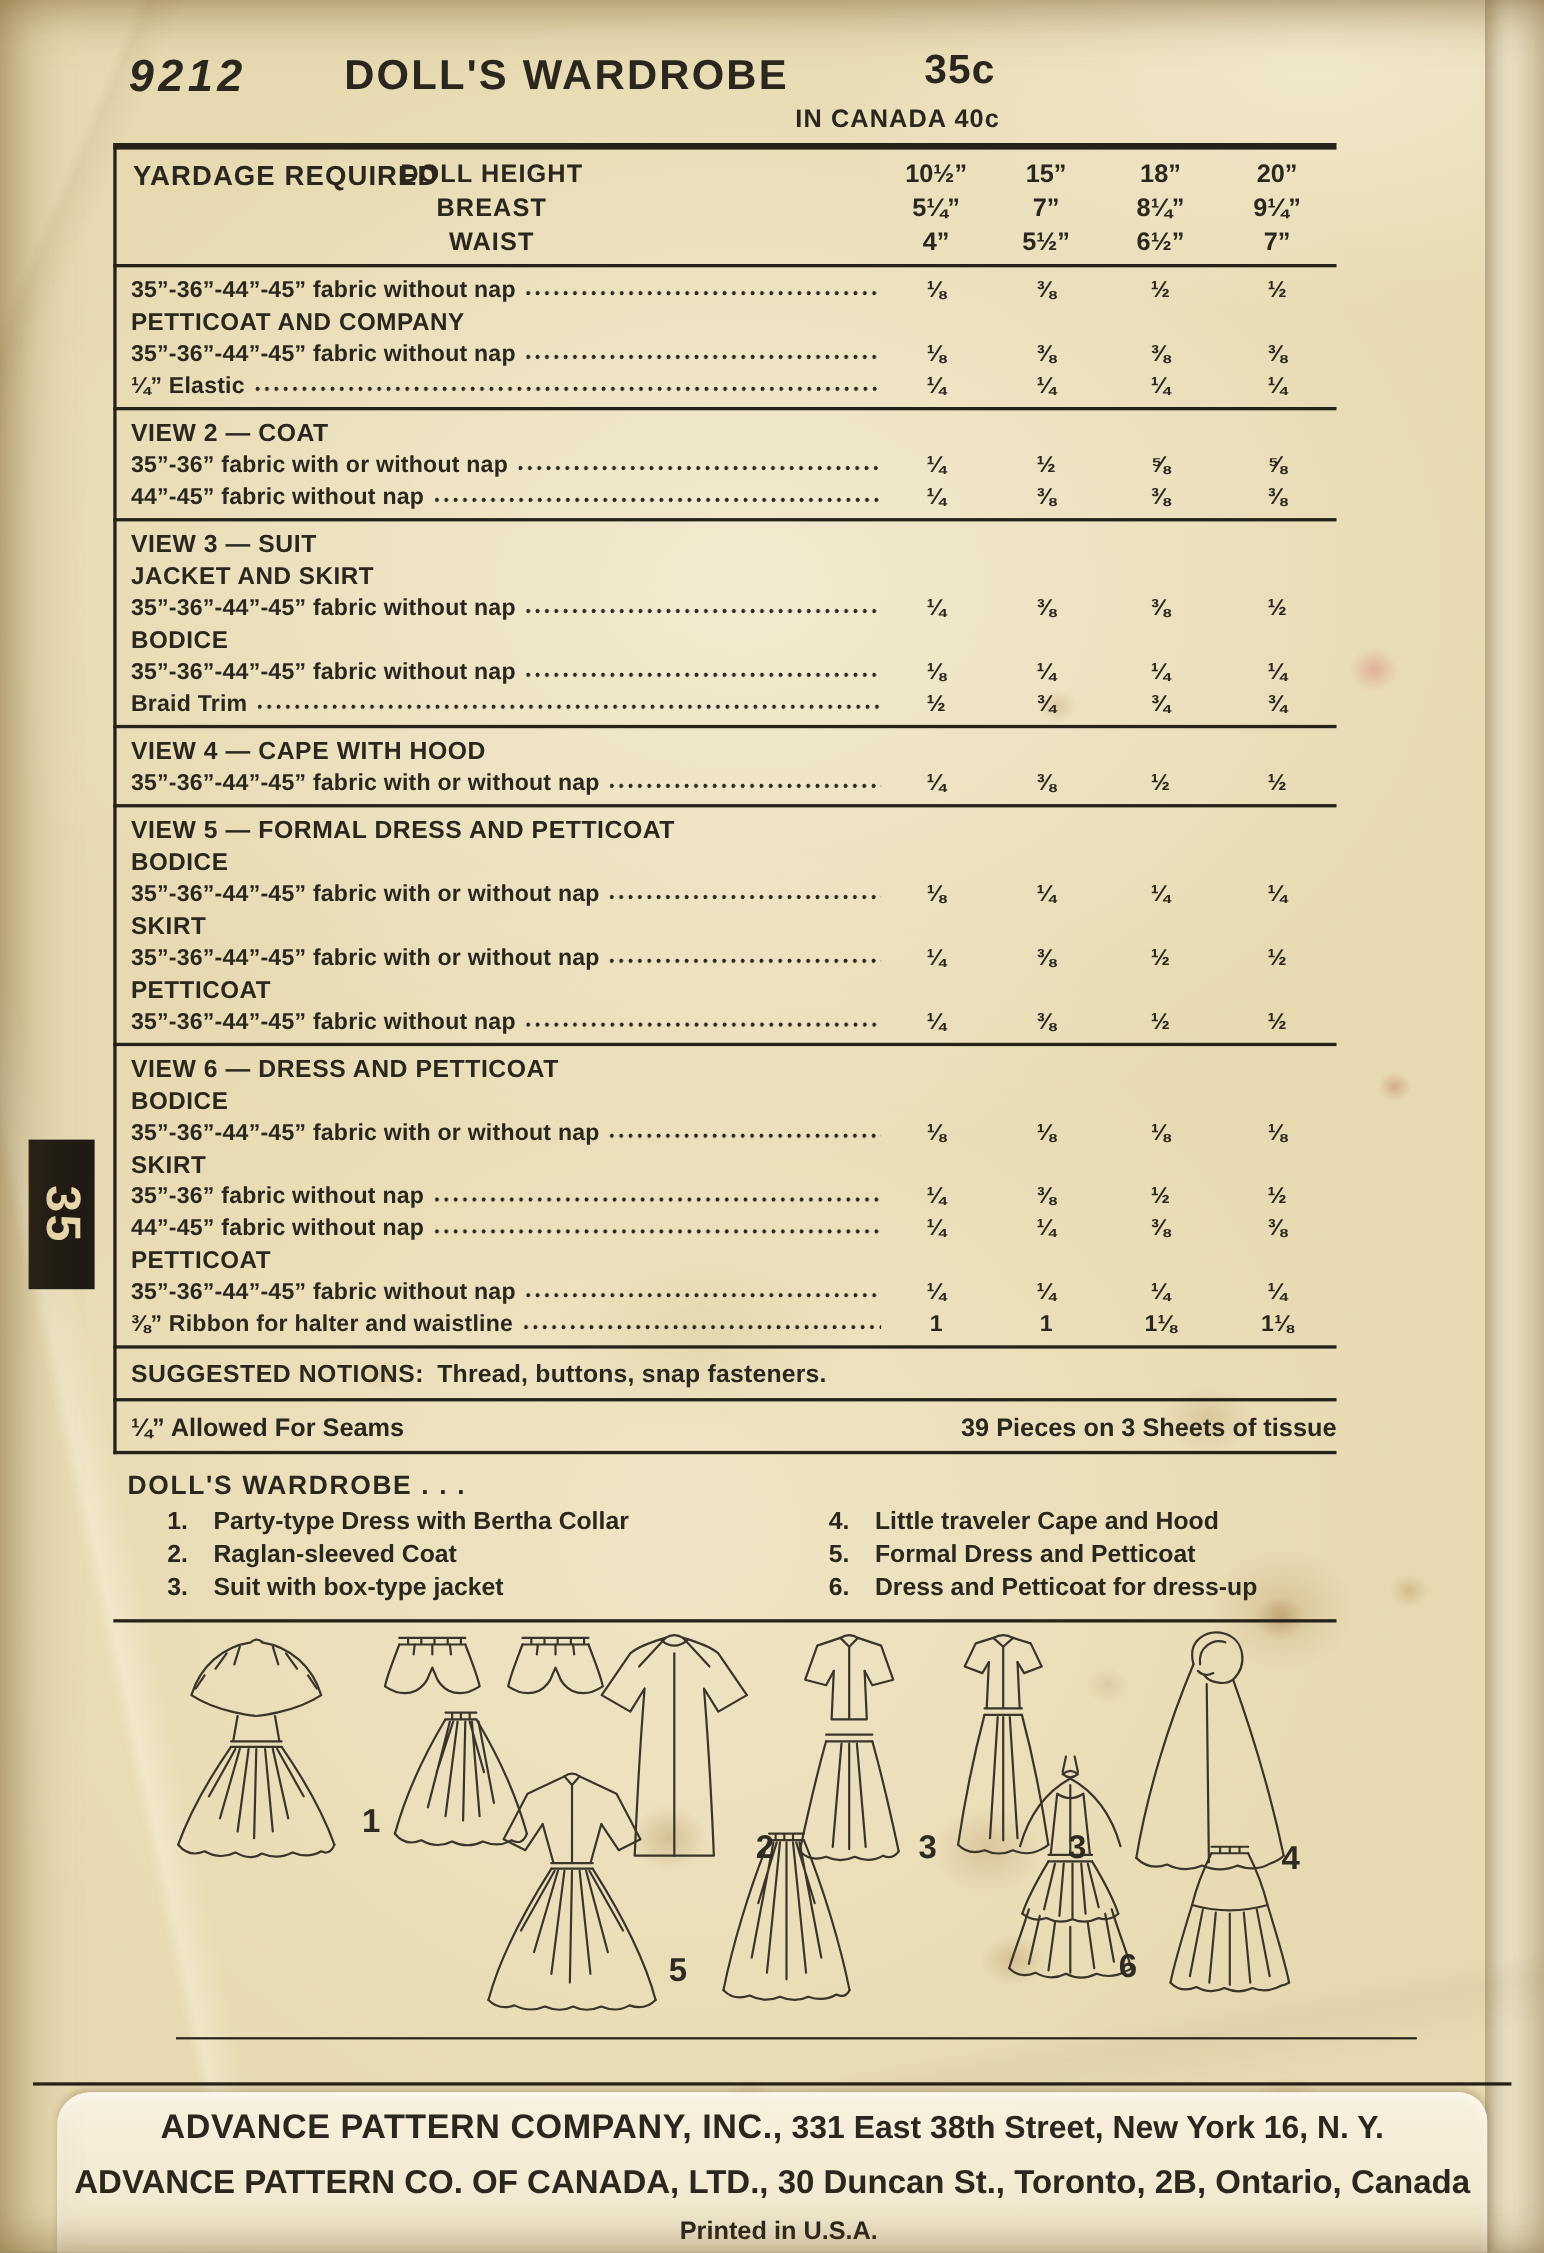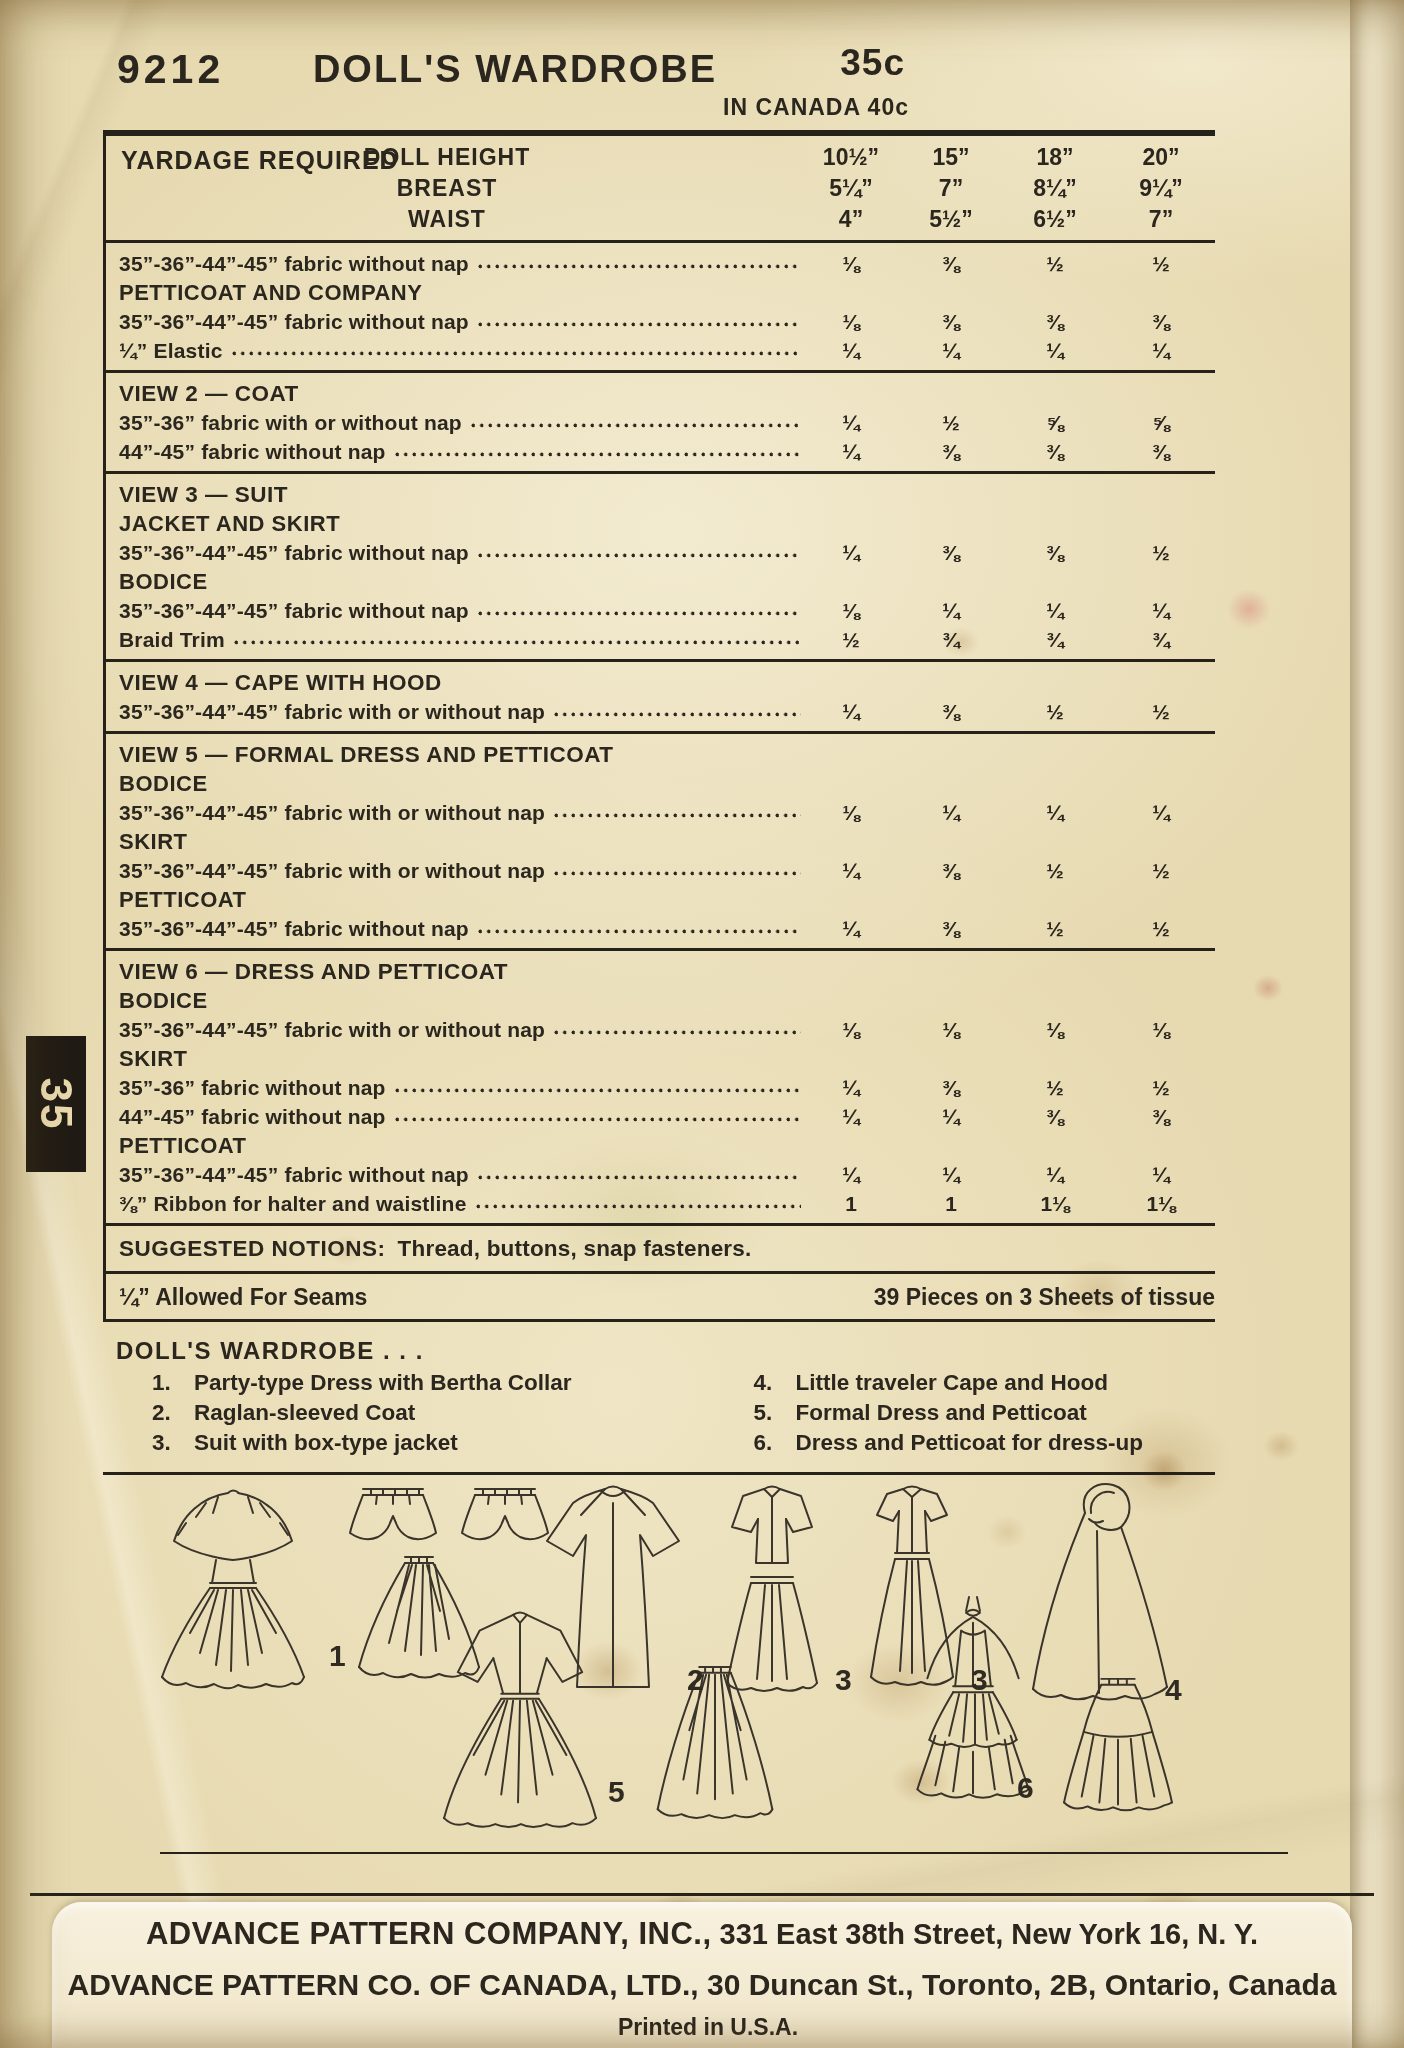--- a/index.html
+++ b/index.html
@@ -22,21 +22,21 @@
   .creases{position:absolute;inset:0;pointer-events:none;opacity:.8;background:
     linear-gradient(113deg, transparent 5.5%, rgba(120,95,45,.10) 6%, transparent 7.5%),
     linear-gradient(78deg, transparent 11.5%, rgba(255,250,235,.45) 12.2%, transparent 14%),
     linear-gradient(170deg, transparent 88%, rgba(120,95,45,.08) 89%, transparent 91%);}
   #stains div{position:absolute;border-radius:50%;pointer-events:none;}
 
   .content{position:absolute;left:103px;top:38px;width:1112px;}
 
   
   .masthead{position:relative;height:92px;}
-  .m-number{position:absolute;left:14px;top:8px;font-size:41px;font-weight:700;letter-spacing:4px;}
+  .m-number{position:absolute;left:14px;top:8px;font-size:41px;font-weight:700;letter-spacing:4px;font-style:italic;}
   .m-title{position:absolute;left:412px;top:10px;transform:translateX(-50%);
     font-size:38px;font-weight:700;letter-spacing:2px;white-space:nowrap;}
   .m-price{position:absolute;right:310px;top:4px;font-size:37px;font-weight:700;letter-spacing:1px;}
   .m-canada{position:absolute;right:306px;top:56px;font-size:23px;font-weight:700;letter-spacing:1px;}
 
   
   .table-wrap{border-left:3px solid #262119;padding-left:13px;position:relative;}
   .rule{height:3px;background:#262119;margin:5px 0 6px 0;}
   .table-wrap .rule{margin-left:-16px;}
   .rule.thick{height:6px;margin-top:0;margin-bottom:4px;}

